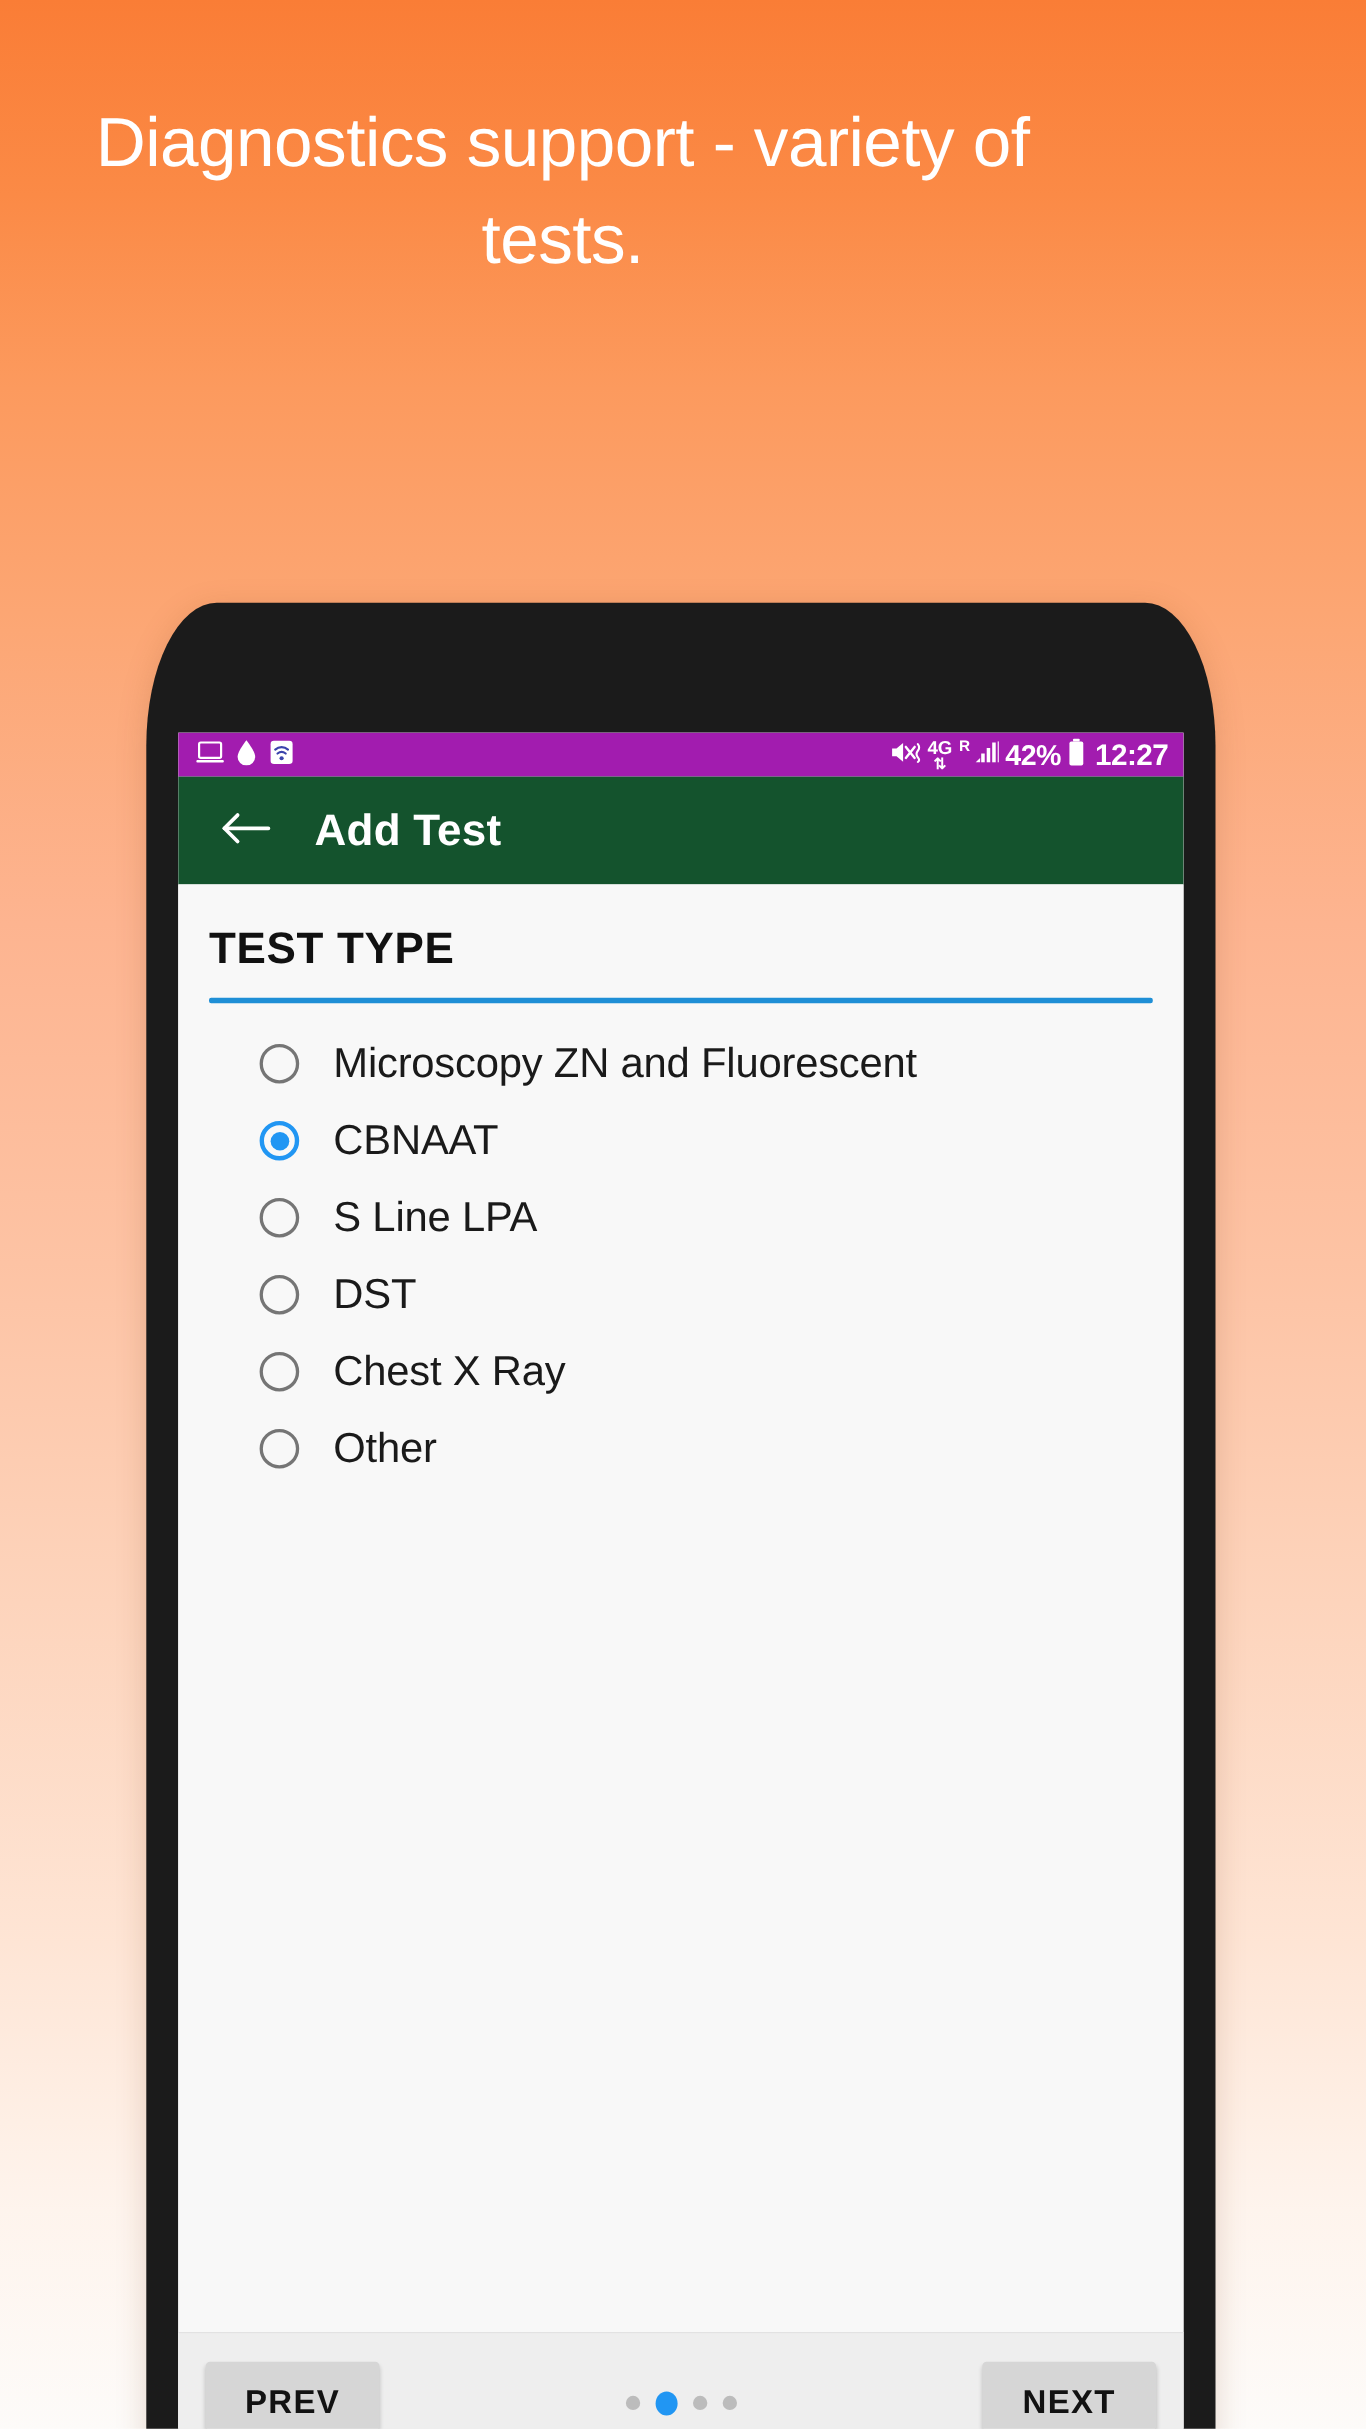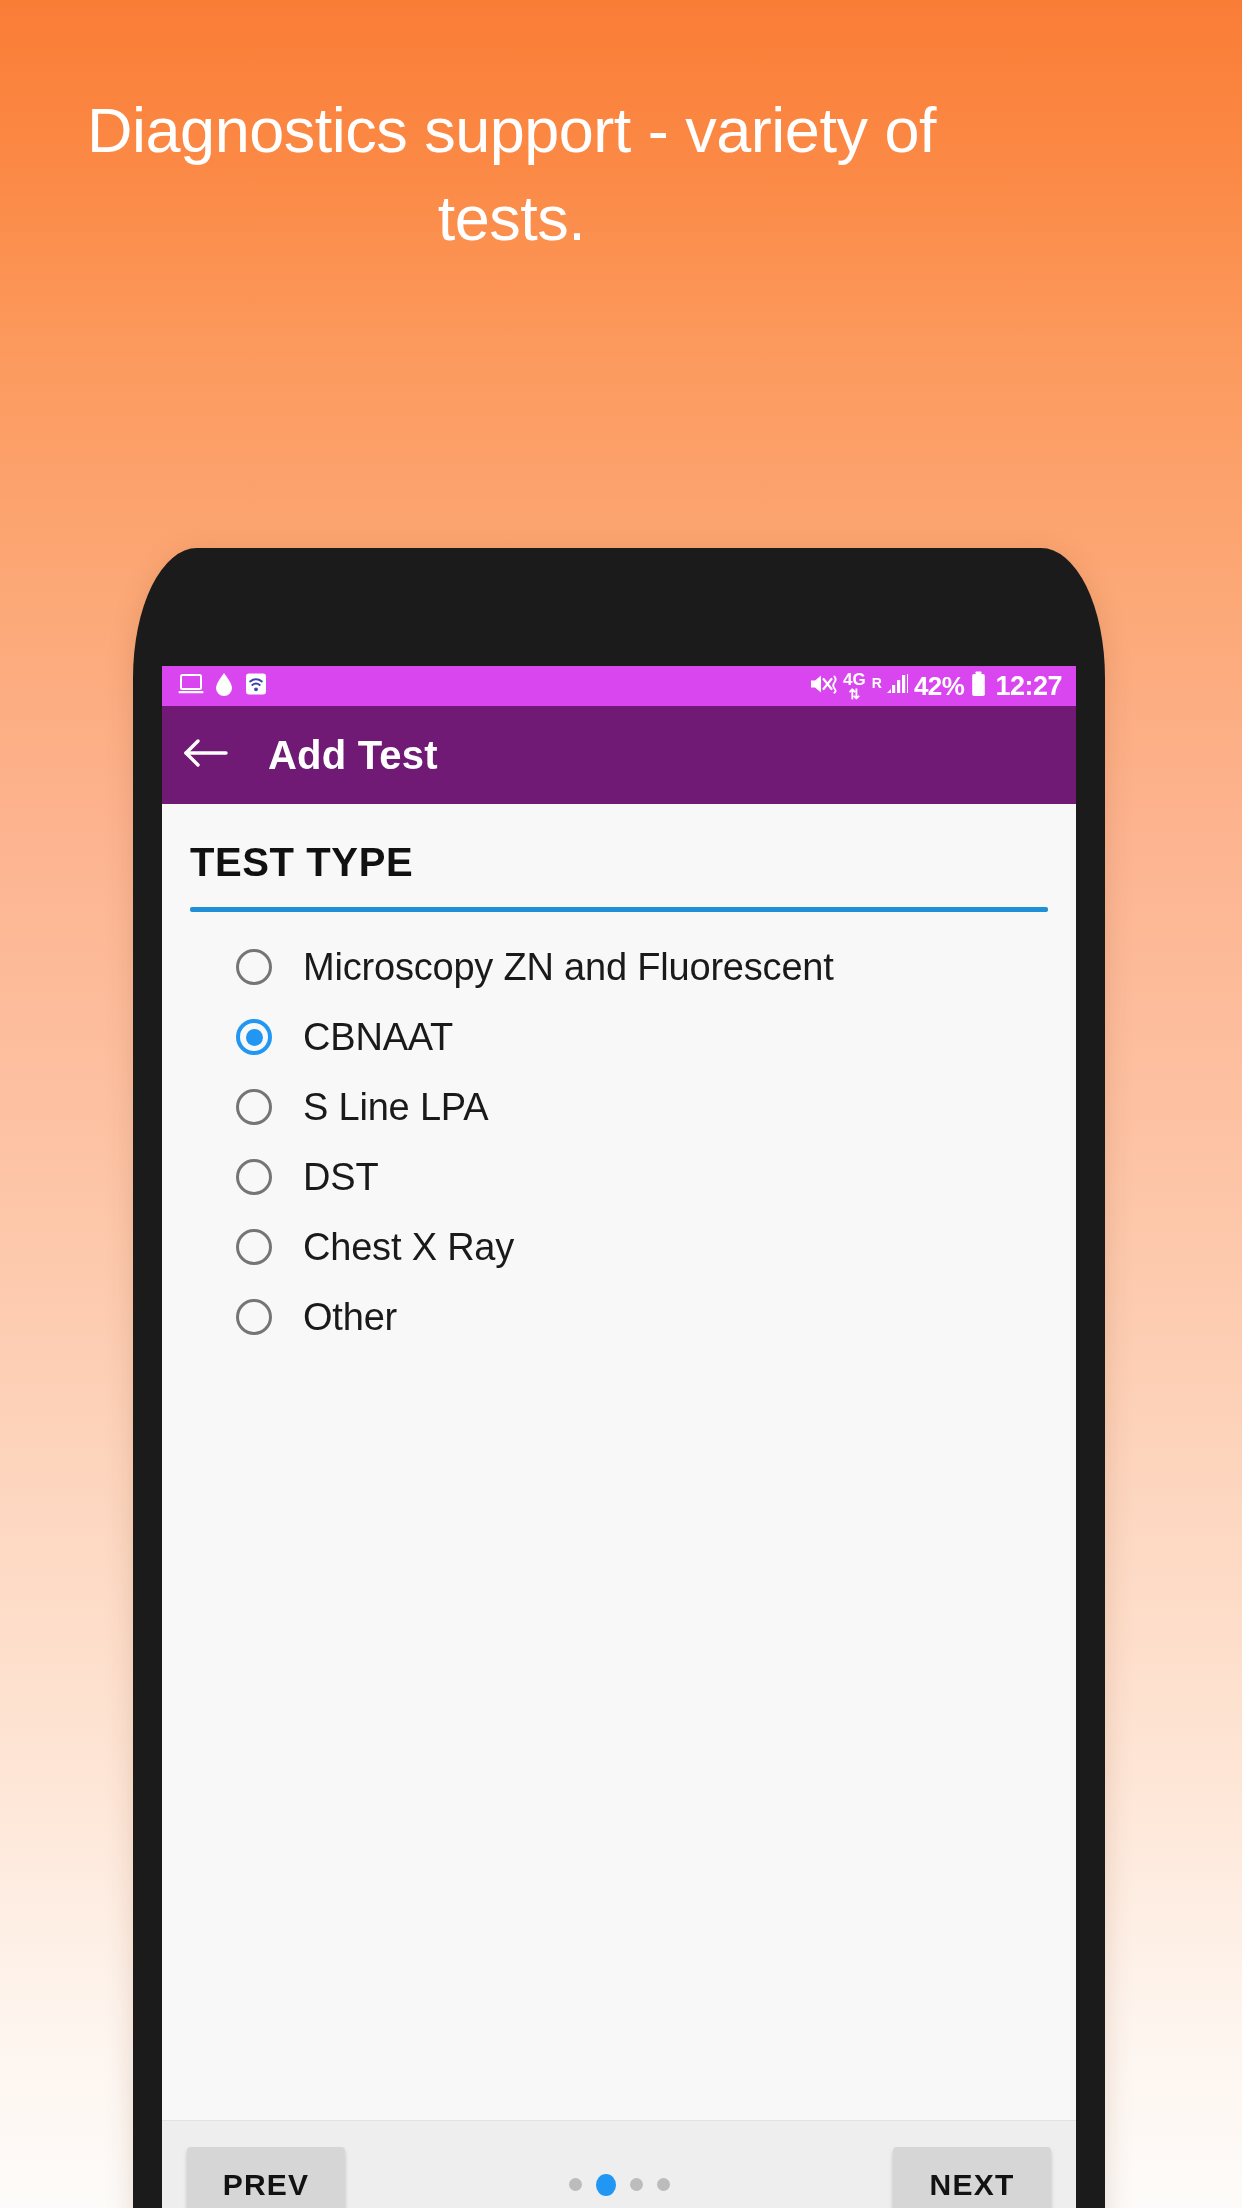--- a/index.html
+++ b/index.html
@@ -59,23 +59,22 @@
     top: 118px;
     width: 914px;
     height: 1582px;
     background: #f8f8f8;
     overflow: hidden;
   }
 
   
   .statusbar {
     height: 40px;
-    background: #d946ef;
-    display: flex;
-    align-items: center;
+    background: #a21caf;
+    display: flex;
     justify-content: space-between;
     padding: 0 14px 0 16px;
     color: #ffffff;
   }
   .sb-left, .sb-right {
     display: flex;
     align-items: center;
   }
   .sb-left { gap: 11px; }
   .sb-right { gap: 6px; }
@@ -107,24 +106,24 @@
     font-size: 14px;
     font-weight: 700;
     align-self: flex-start;
     margin-top: 4px;
     margin-right: -2px;
   }
 
   
   .appbar {
     height: 98px;
-    background: #701a75;
-    display: flex;
-    align-items: center;
-    padding-left: 20px;
+    background: #14532d;
+    display: flex;
+    align-items: center;
+    padding-left: 38px;
     gap: 40px;
   }
   .appbar-title {
     color: #ffffff;
     font-size: 40px;
     font-weight: 700;
     letter-spacing: 0.2px;
   }
   .back-arrow { display: block; }
 

